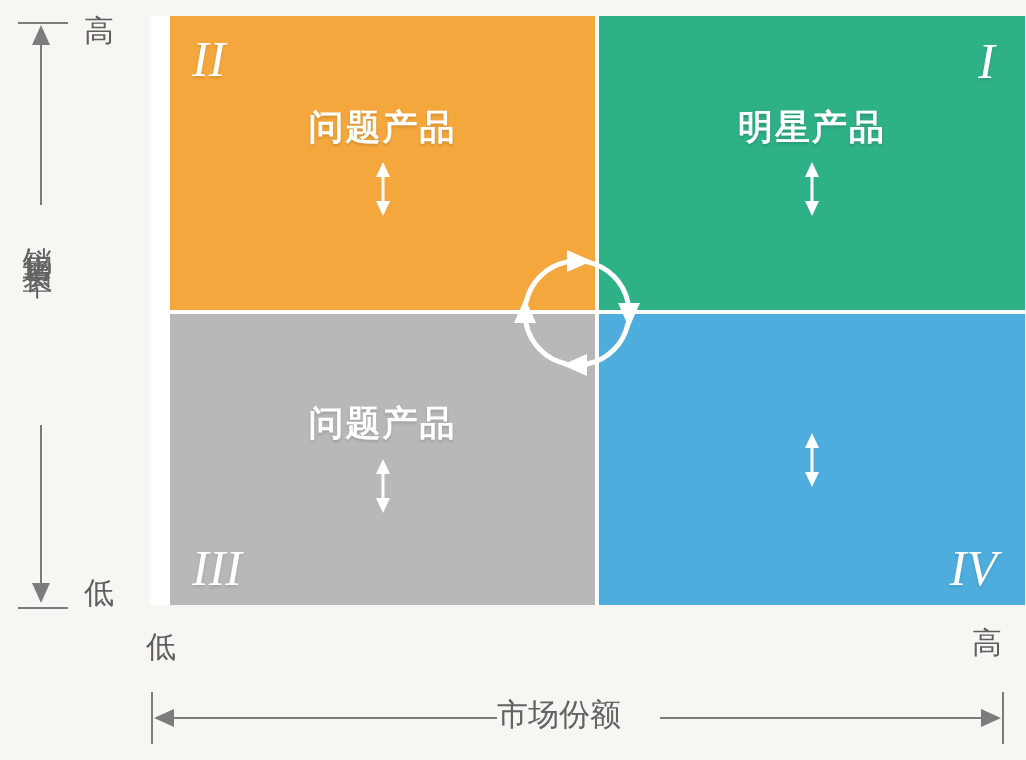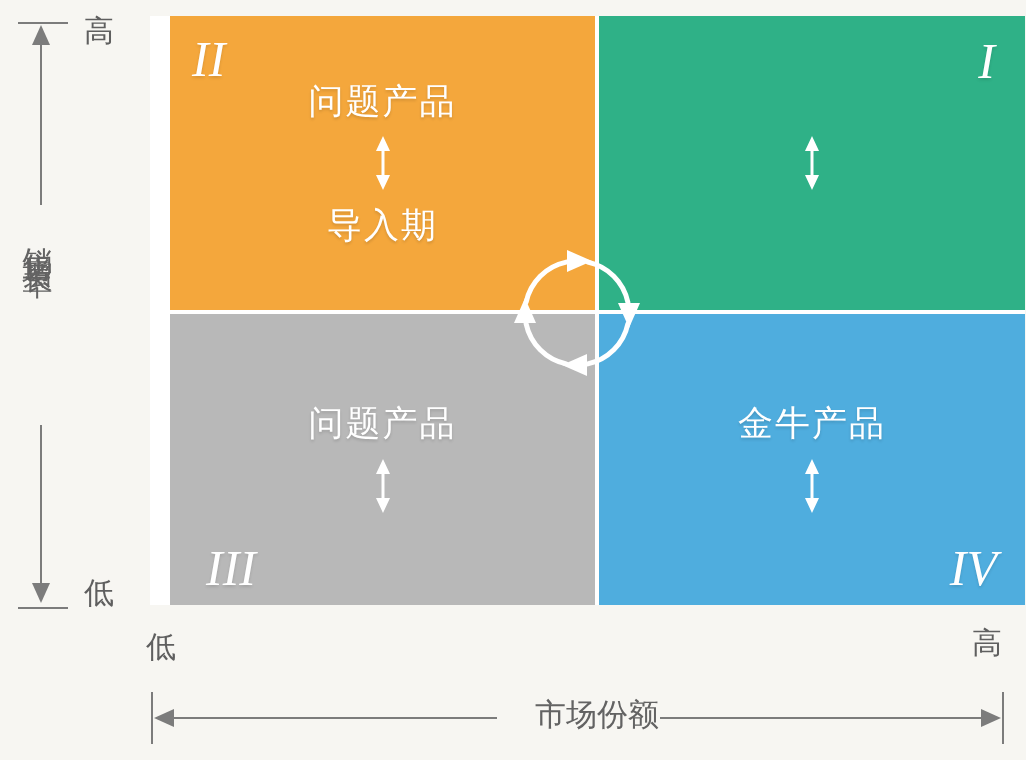--- a/index.html
+++ b/index.html
@@ -16,33 +16,33 @@
     position:absolute;left:150px;top:16px;width:855px;height:589px;
     display:grid;grid-template-columns:425px 426px;grid-template-rows:294px 291px;
     gap:4px;background:#ffffff;padding-left:20px;
   }
   .quadrant{
     position:relative;
     display:flex;flex-direction:column;align-items:center;justify-content:center;
     gap:14px;
   }
   .q-product,.q-stage{
-    color:#ffffff;font-size:35px;font-weight:400;letter-spacing:2px;
+    color:#ffffff;font-size:35px;font-weight:700;letter-spacing:2px;
     text-shadow:0 2px 3px rgba(0,0,0,0.14);
     white-space:nowrap;line-height:1.1;
   }
   .numeral{
     position:absolute;color:#ffffff;
     font-family:"Liberation Serif","DejaVu Serif",serif;
     font-style:italic;font-size:50px;line-height:1;
     text-shadow:0 2px 3px rgba(0,0,0,0.12);
   }
   .numeral.tl{left:22px;top:18px;}
   .numeral.tr{right:30px;top:20px;}
-  .numeral.bl{left:36px;bottom:12px;}
+  .numeral.bl{left:22px;bottom:12px;}
   .numeral.br{right:28px;bottom:12px;}
 
   .updown{flex:0 0 auto;}
 
   
   .cycle{position:absolute;left:512px;top:248px;width:130px;height:130px;}
 
   
   .axis-svg{position:absolute;}
   .y-axis-svg{left:12px;top:18px;}
@@ -52,21 +52,21 @@
     white-space:nowrap;
   }
   .y-axis-title{
     position:absolute;left:20px;top:224px;
     color:#636363;font-size:30px;line-height:1.18;
     writing-mode:vertical-lr;text-orientation:upright;
     letter-spacing:5px;
   }
   .x-axis-title{
     position:absolute;left:497px;top:699px;width:162px;
-    text-align:right;color:#636363;font-size:31px;line-height:1;
+    text-align:left;color:#636363;font-size:31px;line-height:1;
     white-space:nowrap;
   }
 </style>
 </head>
 <body>
 
 <div class="stage">
 
   <div class="axis-label" style="left:84px;top:16px;">高</div>
 
@@ -86,45 +86,44 @@
   <div class="matrix">
 
     <div class="quadrant" style="background: rgb(244, 167, 60);">
       <div class="numeral tl">II</div>
       <div class="q-product">问题产品</div>
       <svg class="updown" width="18" height="58">
         <line x1="9" y1="13" x2="9" y2="45" stroke="#fff" stroke-width="3"></line>
         <polygon points="9,2 2,17 16,17" fill="#fff"></polygon>
         <polygon points="9,56 2,41 16,41" fill="#fff"></polygon>
       </svg>
-      <div class="q-stage">导入期</div>
     </div>
 
     <div class="quadrant" style="background: rgb(47, 177, 135);">
       <div class="numeral tr">I</div>
+      <div class="q-product">明星产品</div>
       <svg class="updown" width="18" height="58">
         <line x1="9" y1="13" x2="9" y2="45" stroke="#fff" stroke-width="3"></line>
         <polygon points="9,2 2,17 16,17" fill="#fff"></polygon>
         <polygon points="9,56 2,41 16,41" fill="#fff"></polygon>
       </svg>
     </div>
 
     <div class="quadrant" style="background: rgb(184, 184, 184);">
       <div class="numeral bl">III</div>
       <div class="q-product">问题产品</div>
       <svg class="updown" width="18" height="58">
         <line x1="9" y1="13" x2="9" y2="45" stroke="#fff" stroke-width="3"></line>
         <polygon points="9,2 2,17 16,17" fill="#fff"></polygon>
         <polygon points="9,56 2,41 16,41" fill="#fff"></polygon>
       </svg>
     </div>
 
     <div class="quadrant" style="background: rgb(79, 173, 222);">
       <div class="numeral br">IV</div>
-      <div class="q-product">金牛产品</div>
       <svg class="updown" width="18" height="58">
         <line x1="9" y1="13" x2="9" y2="45" stroke="#fff" stroke-width="3"></line>
         <polygon points="9,2 2,17 16,17" fill="#fff"></polygon>
         <polygon points="9,56 2,41 16,41" fill="#fff"></polygon>
       </svg>
     </div>
 
   </div>
 
   <svg class="cycle" viewBox="-65 -65 130 130">

